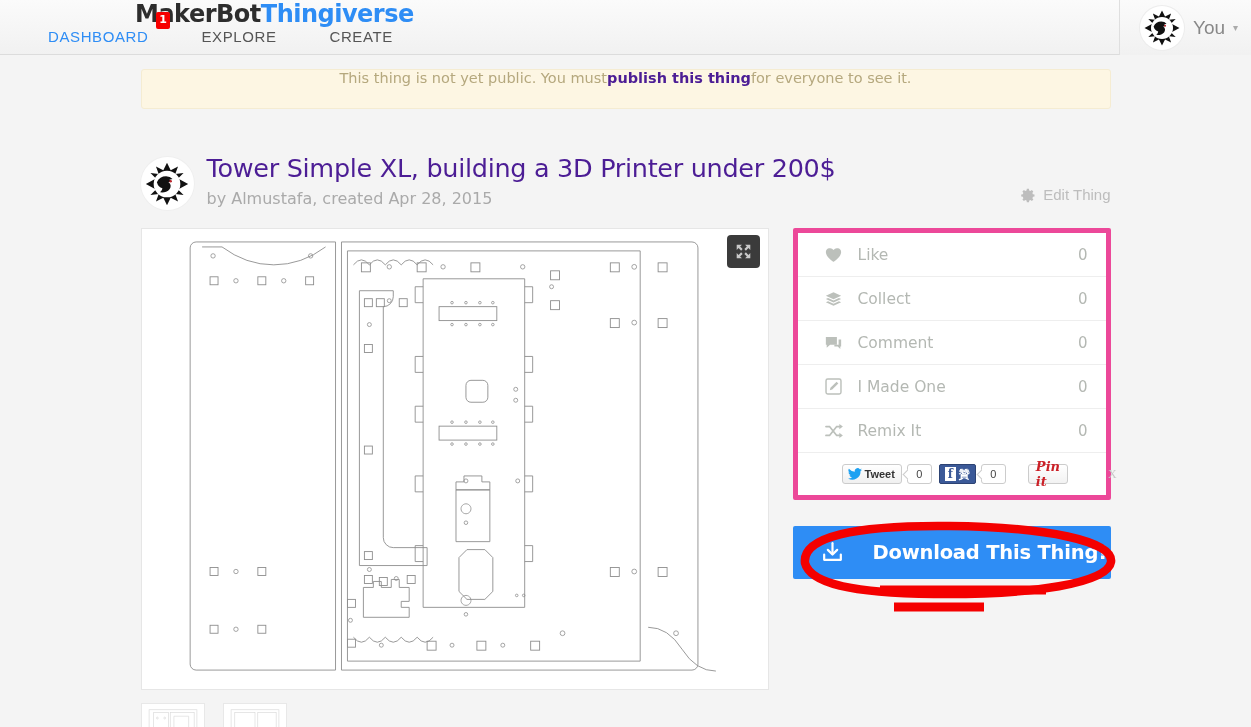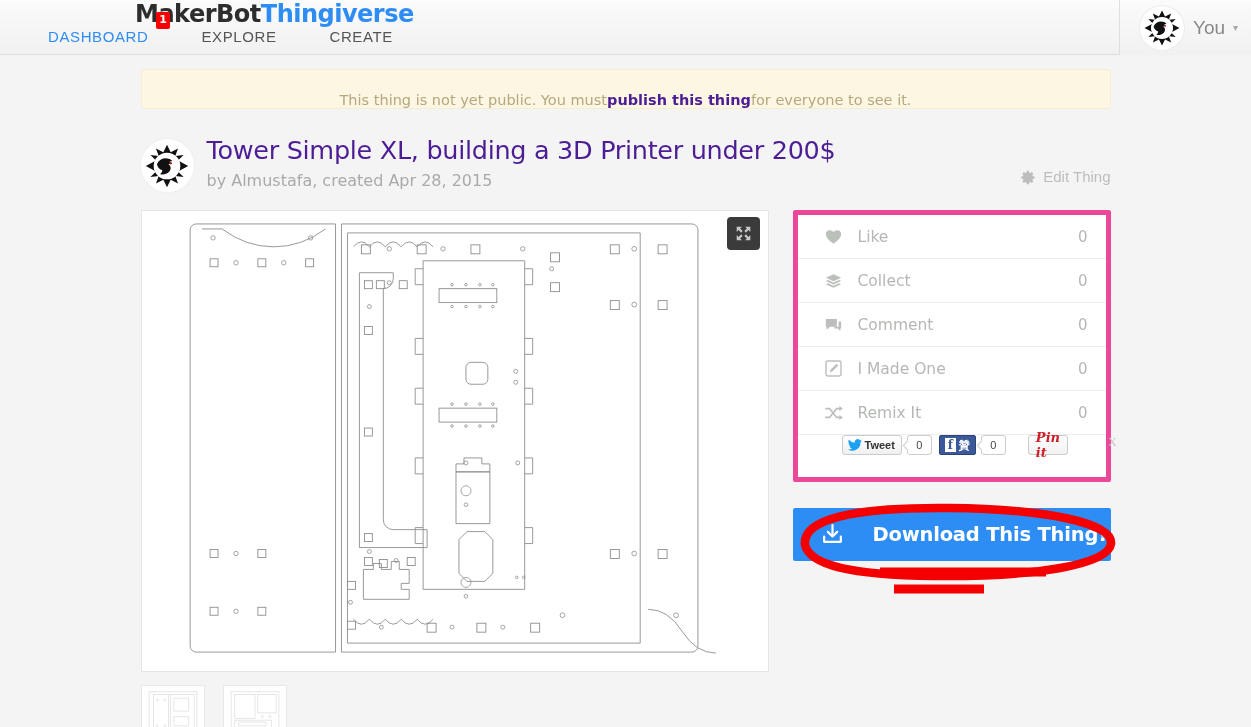--- a/index.html
+++ b/index.html
@@ -103,24 +103,24 @@
   
   .page { width: 1251px; padding-top: 14px; }
   .container { width: 970px; margin: 0 auto; }
 
   
   .alert {
     background: #fdf6e3;
     border: 1px solid #f5ecd2;
     border-radius: 3px;
     height: 40px;
-    display: flex; align-items: flex-end; justify-content: center;
+    display: flex; align-items: flex-start; justify-content: center;
     font-size: 14.5px;
     color: #b5a87e;
-    margin-bottom: 26px;
+    margin-bottom: 44px;
     font-family: "DejaVu Sans", sans-serif;
   }
   .alert a { color: #4c1d95; font-weight: bold; text-decoration: none; cursor: pointer; }
 
   
   .title-row { display: flex; align-items: flex-start; position: relative; }
   .avatar-lg {
     width: 53px; height: 53px; border-radius: 50%;
     background: #fff; display: flex; align-items: center; justify-content: center;
     flex: none; margin-top: 4px;
@@ -206,21 +206,21 @@
     flex: 1;
     font-family: "DejaVu Sans", sans-serif;
   }
   .action-count {
     font-size: 15px; color: #b4b8b3;
     font-family: "DejaVu Sans", sans-serif;
   }
 
   
   .share-row {
-    display: flex; 
+    display: flex; align-items: center;
     height: 42px;
     padding: 0 18px 0 44px;
   }
   .tw-btn {
     display: flex; align-items: center;
     height: 20px;
     background: linear-gradient(to bottom,#fff,#f0f0f0);
     border: 1px solid #ccc; border-radius: 3px;
     padding: 0 6px 0 5px;
     font-size: 11px; font-weight: bold; color: #333;

